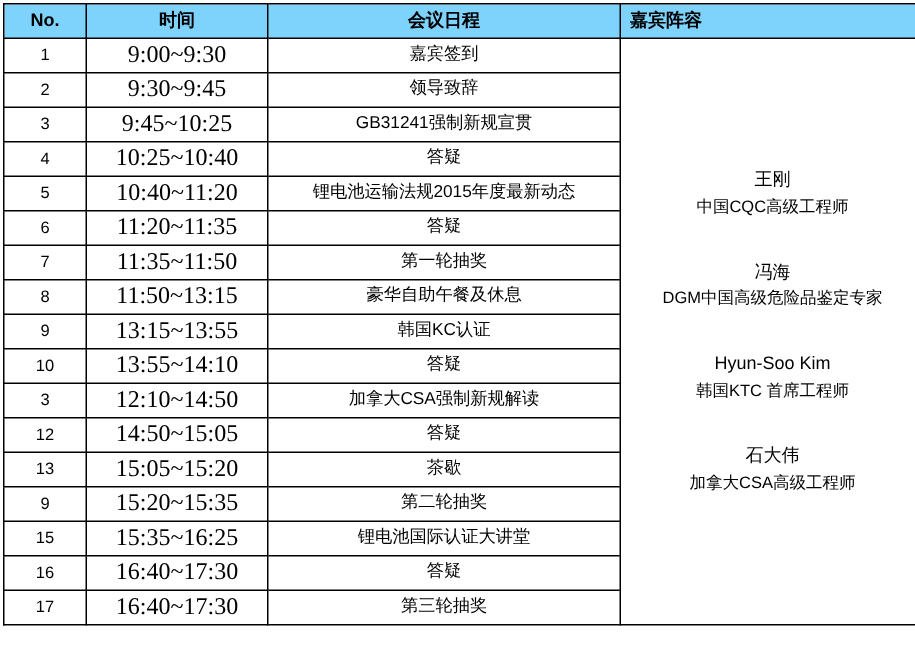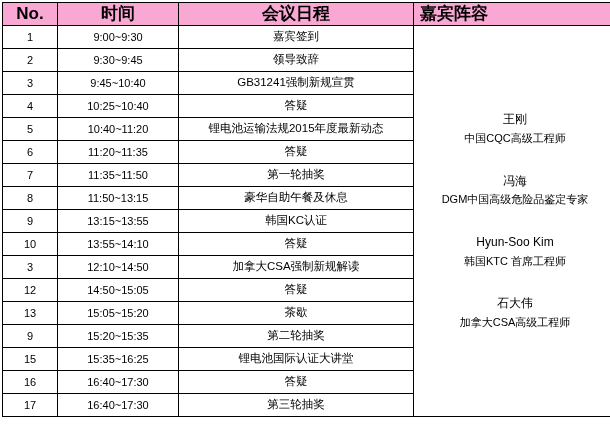--- a/index.html
+++ b/index.html
@@ -29,38 +29,39 @@
   table.schedule th,
   table.schedule td {
     border: 1px solid #000000;
     padding: 0;
     text-align: center;
     vertical-align: middle;
     height: 22px;
     line-height: 1.15;
   }
   thead th {
-    background: #f9a8d4;
+    background: #7dd3fc;
     font-weight: bold;
-    font-size: 17px;
+    font-size: 12px;
     height: 26px;
   }
   th.col-no { width: 54px; }
   th.col-time { width: 120px; }
   th.col-agenda { width: 234px; margin-left: 45px; }
   th.col-guests { width: 196px; }
   thead th.col-guests {
     text-align: left;
     padding-left: 6px;
   }
   td.cell-no {
     font-size: 11px;
   }
   td.cell-time {
-    font-size: 11px;
+    font-size: 16px;
+    font-family: Liberation Serif, serif;
   }
   td.cell-agenda {
     font-size: 11.5px;
   }
   td.guest-cell {
     vertical-align: middle;
     text-align: center;
     padding: 2px 4px;
   }
   .guest-block {
@@ -120,21 +121,21 @@
           </div>
         </td>
       </tr>
       <tr>
         <td class="cell-no">2</td>
         <td class="cell-time">9:30~9:45</td>
         <td class="cell-agenda">领导致辞</td>
       </tr>
       <tr>
         <td class="cell-no">3</td>
-        <td class="cell-time">9:45~10:40</td>
+        <td class="cell-time">9:45~10:25</td>
         <td class="cell-agenda">GB31241强制新规宣贯</td>
       </tr>
       <tr>
         <td class="cell-no">4</td>
         <td class="cell-time">10:25~10:40</td>
         <td class="cell-agenda">答疑</td>
       </tr>
       <tr>
         <td class="cell-no">5</td>
         <td class="cell-time">10:40~11:20</td>

